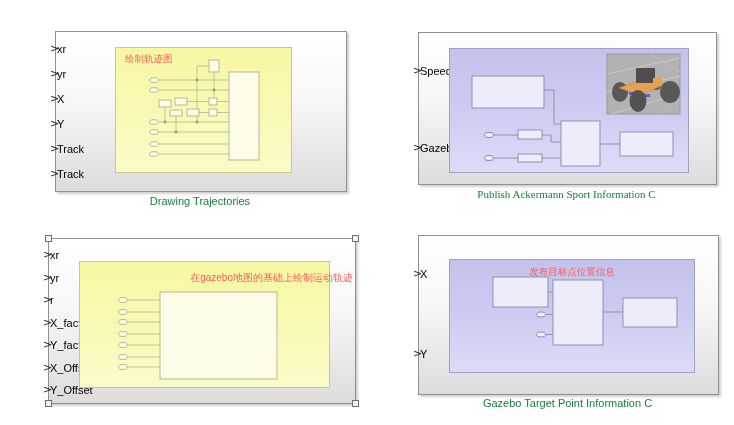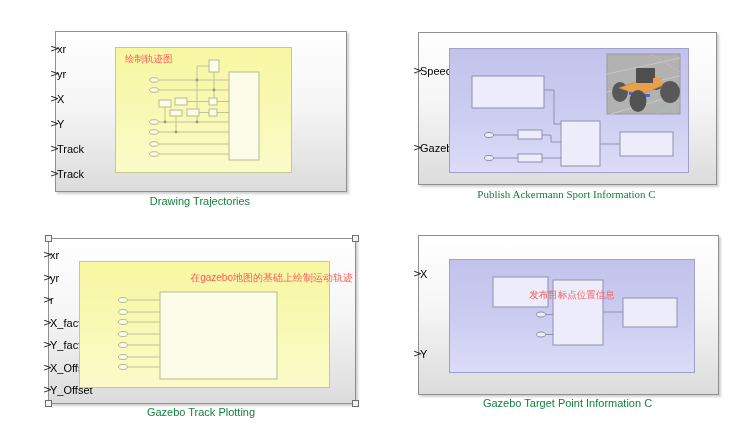--- a/index.html
+++ b/index.html
@@ -229,34 +229,33 @@
           <ellipse cx="43" cy="60" rx="4.5" ry="2.5"></ellipse>
           <ellipse cx="43" cy="72" rx="4.5" ry="2.5"></ellipse>
           <ellipse cx="43" cy="83" rx="4.5" ry="2.5"></ellipse>
           <ellipse cx="43" cy="95" rx="4.5" ry="2.5"></ellipse>
           <ellipse cx="43" cy="105" rx="4.5" ry="2.5"></ellipse>
           <rect x="80" y="30" width="117" height="87"></rect>
         </g>
       </svg>
     </div>
   </div>
-  <div class="blabel" style="left:48px;top:406px;width:306px;">Gazebo Track Plotting</div>
 
   <div class="block" style="left:418px;top:235px;width:299px;height:158px;">
     <div class="port" style="top:31px;">
       <span class="chev">&gt;</span>
       <span class="plabel">X</span>
     </div>
     <div class="port" style="top:111px;">
       <span class="chev">&gt;</span>
       <span class="plabel">Y</span>
     </div>
 
     <div class="panel lav" style="left:30px;top:23px;width:244px;height:112px;">
-      <div class="annot" style="left:0;top:6px;width:100%;text-align:center;font-size:9.5px;margin-top:23px;">发布目标点位置信息</div>
+      <div class="annot" style="left:0;top:6px;width:100%;text-align:center;font-size:9.5px;">发布目标点位置信息</div>
       <svg width="244" height="112" viewBox="0 0 244 112">
         <g stroke="#9090b0" stroke-width="1" fill="none">
           <line x1="98" y1="32" x2="103" y2="32"></line>
           <line x1="95" y1="54.5" x2="103" y2="54.5"></line>
           <line x1="95" y1="74.5" x2="103" y2="74.5"></line>
           <line x1="153" y1="52" x2="173" y2="52"></line>
         </g>
         <g fill="#ececfa" stroke="#8f8fae" stroke-width="1">
           <rect x="43" y="17" width="55" height="30"></rect>
           <rect x="103" y="20" width="50" height="65"></rect>

